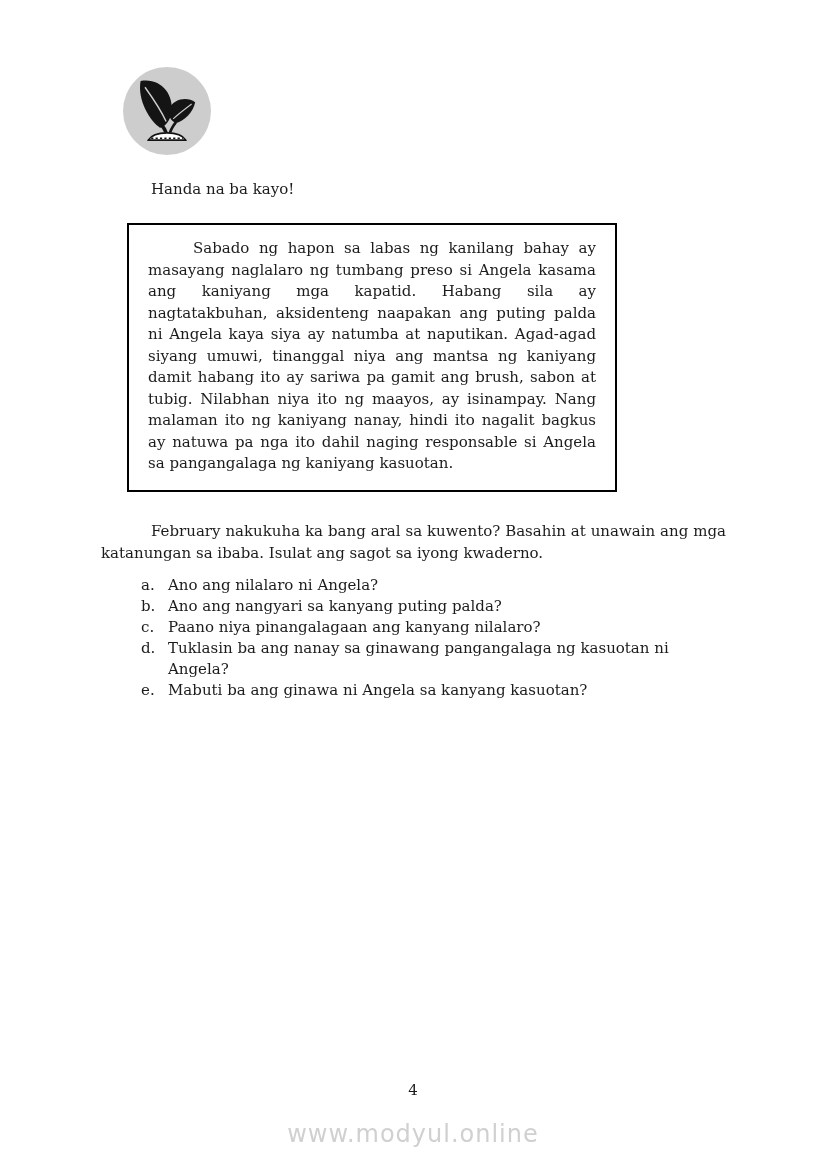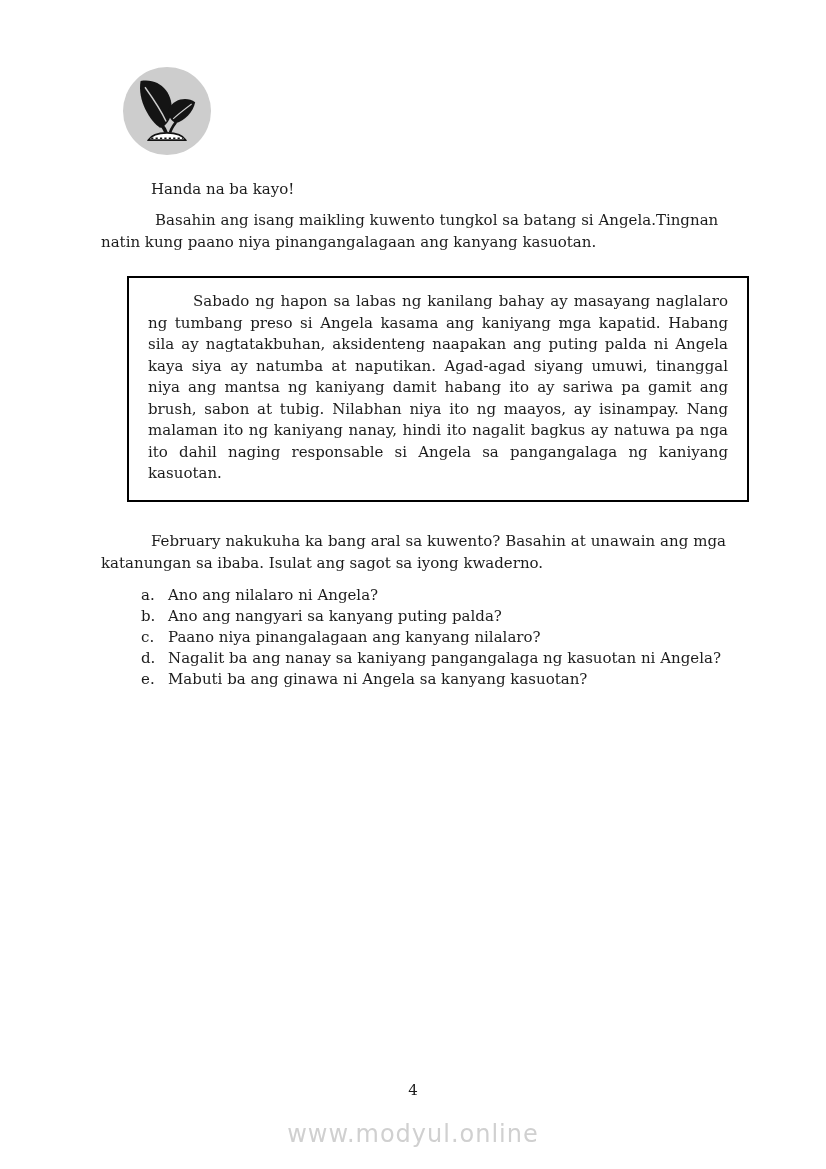--- a/index.html
+++ b/index.html
@@ -44,21 +44,21 @@
   .ready-text {
     margin: 12px 0 0 50px;
   }
   .intro-paragraph {
     margin: 9px 0 0 0;
     text-indent: 54px;
   }
   .story-box {
     box-sizing: border-box;
     margin: 23px 0 0 26px;
-    width: 622px;
+    width: 490px;
     min-height: 218px;
     border: 2px solid #000;
     padding: 13px 19px 15px 19px;
   }
   .story-text {
     margin: 0;
     text-align: justify;
     text-indent: 45px;
     line-height: 21.5px;
   }
@@ -126,21 +126,20 @@
       <path d="M29 83 C35 72, 65 72, 71 83 Z" fill="#ffffff" stroke="#141414" stroke-width="2"></path>
       <path d="M32 81 L68 81" stroke="#141414" stroke-width="1.5" stroke-dasharray="2.5 2.5" fill="none"></path>
     </svg>
   </div>
 
 
   <div class="content">
 
     <p class="ready-text">Handa na ba kayo!</p>
 
-    <p class="intro-paragraph">Basahin ang isang maikling kuwento tungkol sa batang si Angela.Tingnan natin kung paano niya pinangangalagaan ang kanyang kasuotan.</p>
 
     <div class="story-box">
       <p class="story-text">Sabado ng hapon sa labas ng kanilang bahay ay masayang naglalaro ng tumbang preso si Angela kasama ang kaniyang mga kapatid. Habang sila ay nagtatakbuhan, aksidenteng naapakan ang puting palda ni Angela kaya siya ay natumba at naputikan. Agad-agad siyang umuwi, tinanggal niya ang mantsa ng kaniyang damit habang ito ay sariwa pa gamit ang brush, sabon at tubig. Nilabhan niya ito ng maayos, ay isinampay. Nang malaman ito ng kaniyang nanay, hindi ito nagalit bagkus ay natuwa pa nga ito dahil naging responsable si Angela sa pangangalaga ng kaniyang kasuotan.</p>
     </div>
 
     <p class="questions-intro">February nakukuha ka bang aral sa kuwento? Basahin at unawain ang mga katanungan sa ibaba. Isulat ang sagot sa iyong kwaderno.</p>
 
     <ul class="questions-list">
       <li class="question-item">
         <span class="question-letter">a.</span>
@@ -149,21 +148,21 @@
       <li class="question-item">
         <span class="question-letter">b.</span>
         <span class="question-text">Ano ang nangyari sa kanyang puting palda?</span>
       </li>
       <li class="question-item">
         <span class="question-letter">c.</span>
         <span class="question-text">Paano niya pinangalagaan ang kanyang nilalaro?</span>
       </li>
       <li class="question-item">
         <span class="question-letter">d.</span>
-        <span class="question-text">Nagalit ba ang nanay sa kaniyang pangangalaga ng kasuotan ni Angela?</span>
+        <span class="question-text">Tuklasin ba ang nanay sa ginawang pangangalaga ng kasuotan ni Angela?</span>
       </li>
       <li class="question-item">
         <span class="question-letter">e.</span>
         <span class="question-text">Mabuti ba ang ginawa ni Angela sa kanyang kasuotan?</span>
       </li>
     </ul>
 
   </div>
 
   <div class="page-number">4</div>

